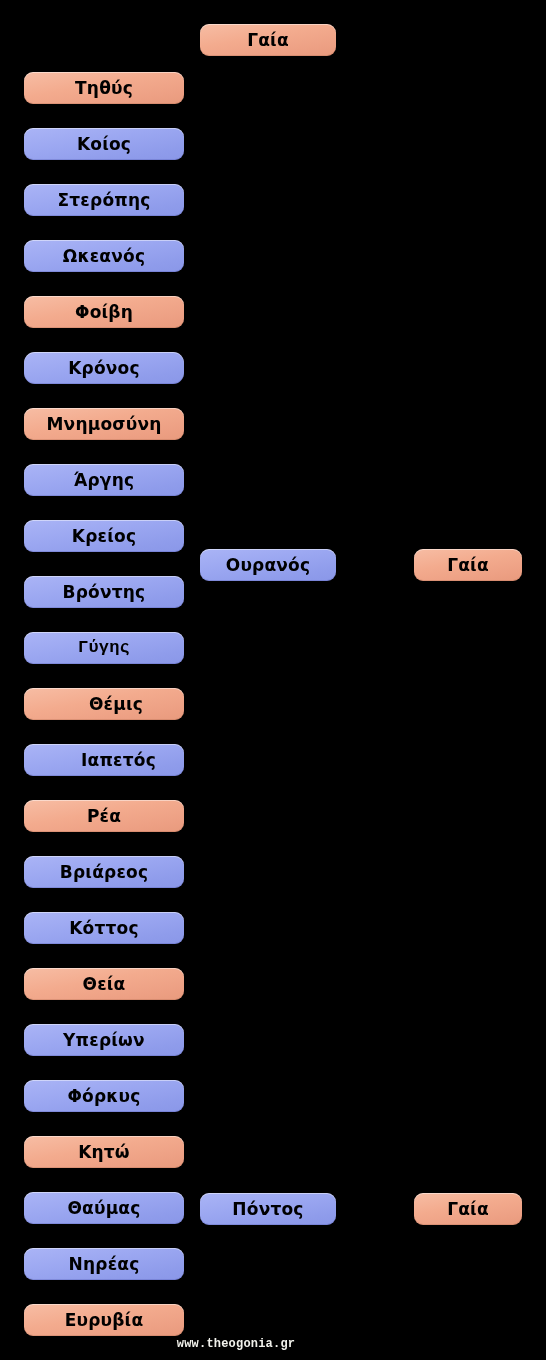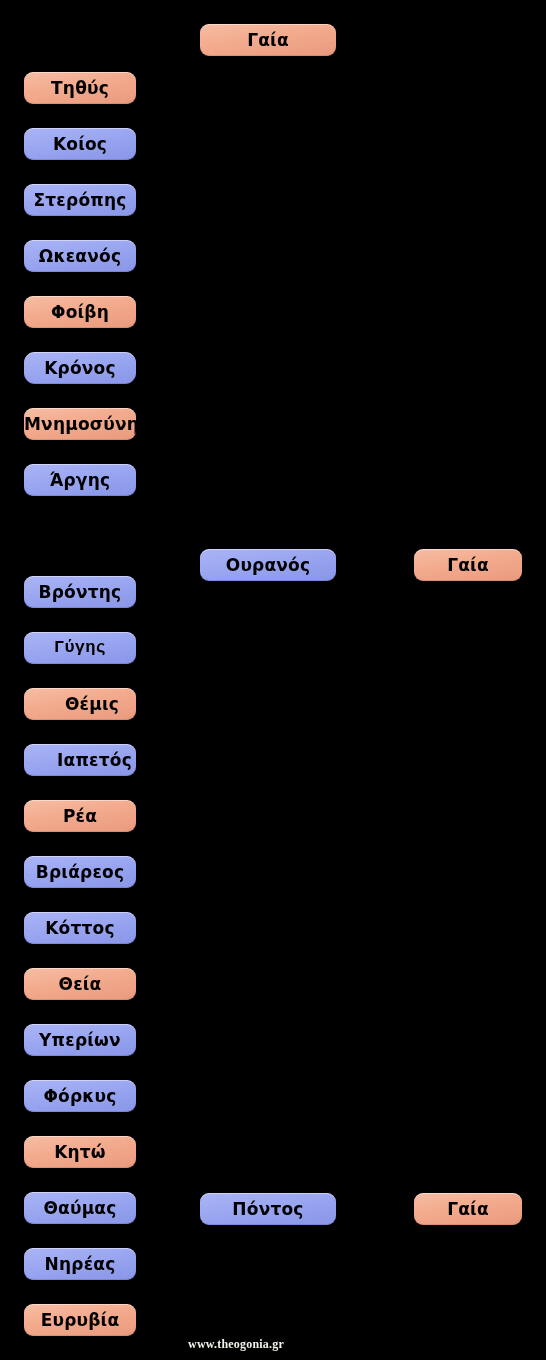--- a/index.html
+++ b/index.html
@@ -37,49 +37,50 @@
   .node.peach {
     background: linear-gradient(170deg, #f7bda4 0%, #f3ab8e 42%, #eda084 78%, #e89a7d 100%);
     box-shadow: inset 0 1px 0 rgba(255,255,255,0.45),
                 inset 0 -1px 0 rgba(150,80,55,0.22);
   }
   .node.blue {
     background: linear-gradient(170deg, #aab4f6 0%, #9ba7f1 42%, #8f9ceb 78%, #8a97e8 100%);
     box-shadow: inset 0 1px 0 rgba(255,255,255,0.45),
                 inset 0 -1px 0 rgba(55,60,150,0.22);
   }
-  .col-left  { left: 24px;  width: 112px; }
+  .col-left  { left: 24px;  width: 160px; }
   .col-mid   { left: 200px; width: 136px; }
   .col-right { left: 414px; width: 108px; }
 
   #footer {
     position: absolute;
     left: 0;
     width: 472px;
     top: 1337px;
     text-align: center;
     color: #f2f2ec;
     font-size: 12px;
     font-weight: bold;
-    font-family: Liberation Serif, serif;
+    font-family: Liberation Mono, monospace;
     letter-spacing: 0.2px;
   }
 </style>
 </head>
 <body>
 
 <div id="diagram">
     <div class="node peach col-left" style="top: 72px;">Τηθύς</div>
     <div class="node blue col-left" style="top: 128px;">Κοίος</div>
     <div class="node blue col-left" style="top: 184px;">Στερόπης</div>
     <div class="node blue col-left" style="top: 240px;">Ωκεανός</div>
     <div class="node peach col-left" style="top: 296px;">Φοίβη</div>
     <div class="node blue col-left" style="top: 352px; border-radius: 11px;">Κρόνος</div>
     <div class="node peach col-left" style="top: 408px;">Μνημοσύνη</div>
     <div class="node blue col-left" style="top: 464px;">Άργης</div>
+    <div class="node blue col-left" style="top: 520px;">Κρείος</div>
     <div class="node blue col-left" style="top: 576px;">Βρόντης</div>
     <div class="node blue col-left" style="top: 632px; font-family: Liberation Mono, monospace;">Γύγης</div>
     <div class="node peach col-left" style="top: 688px; padding-left: 24px;">Θέμις</div>
     <div class="node blue col-left" style="top: 744px; padding-left: 29px;">Ιαπετός</div>
     <div class="node peach col-left" style="top: 800px;">Ρέα</div>
     <div class="node blue col-left" style="top: 856px;">Βριάρεος</div>
     <div class="node blue col-left" style="top: 912px;">Κόττος</div>
     <div class="node peach col-left" style="top: 968px;">Θεία</div>
     <div class="node blue col-left" style="top: 1024px;">Υπερίων</div>
     <div class="node blue col-left" style="top: 1080px;">Φόρκυς</div>

